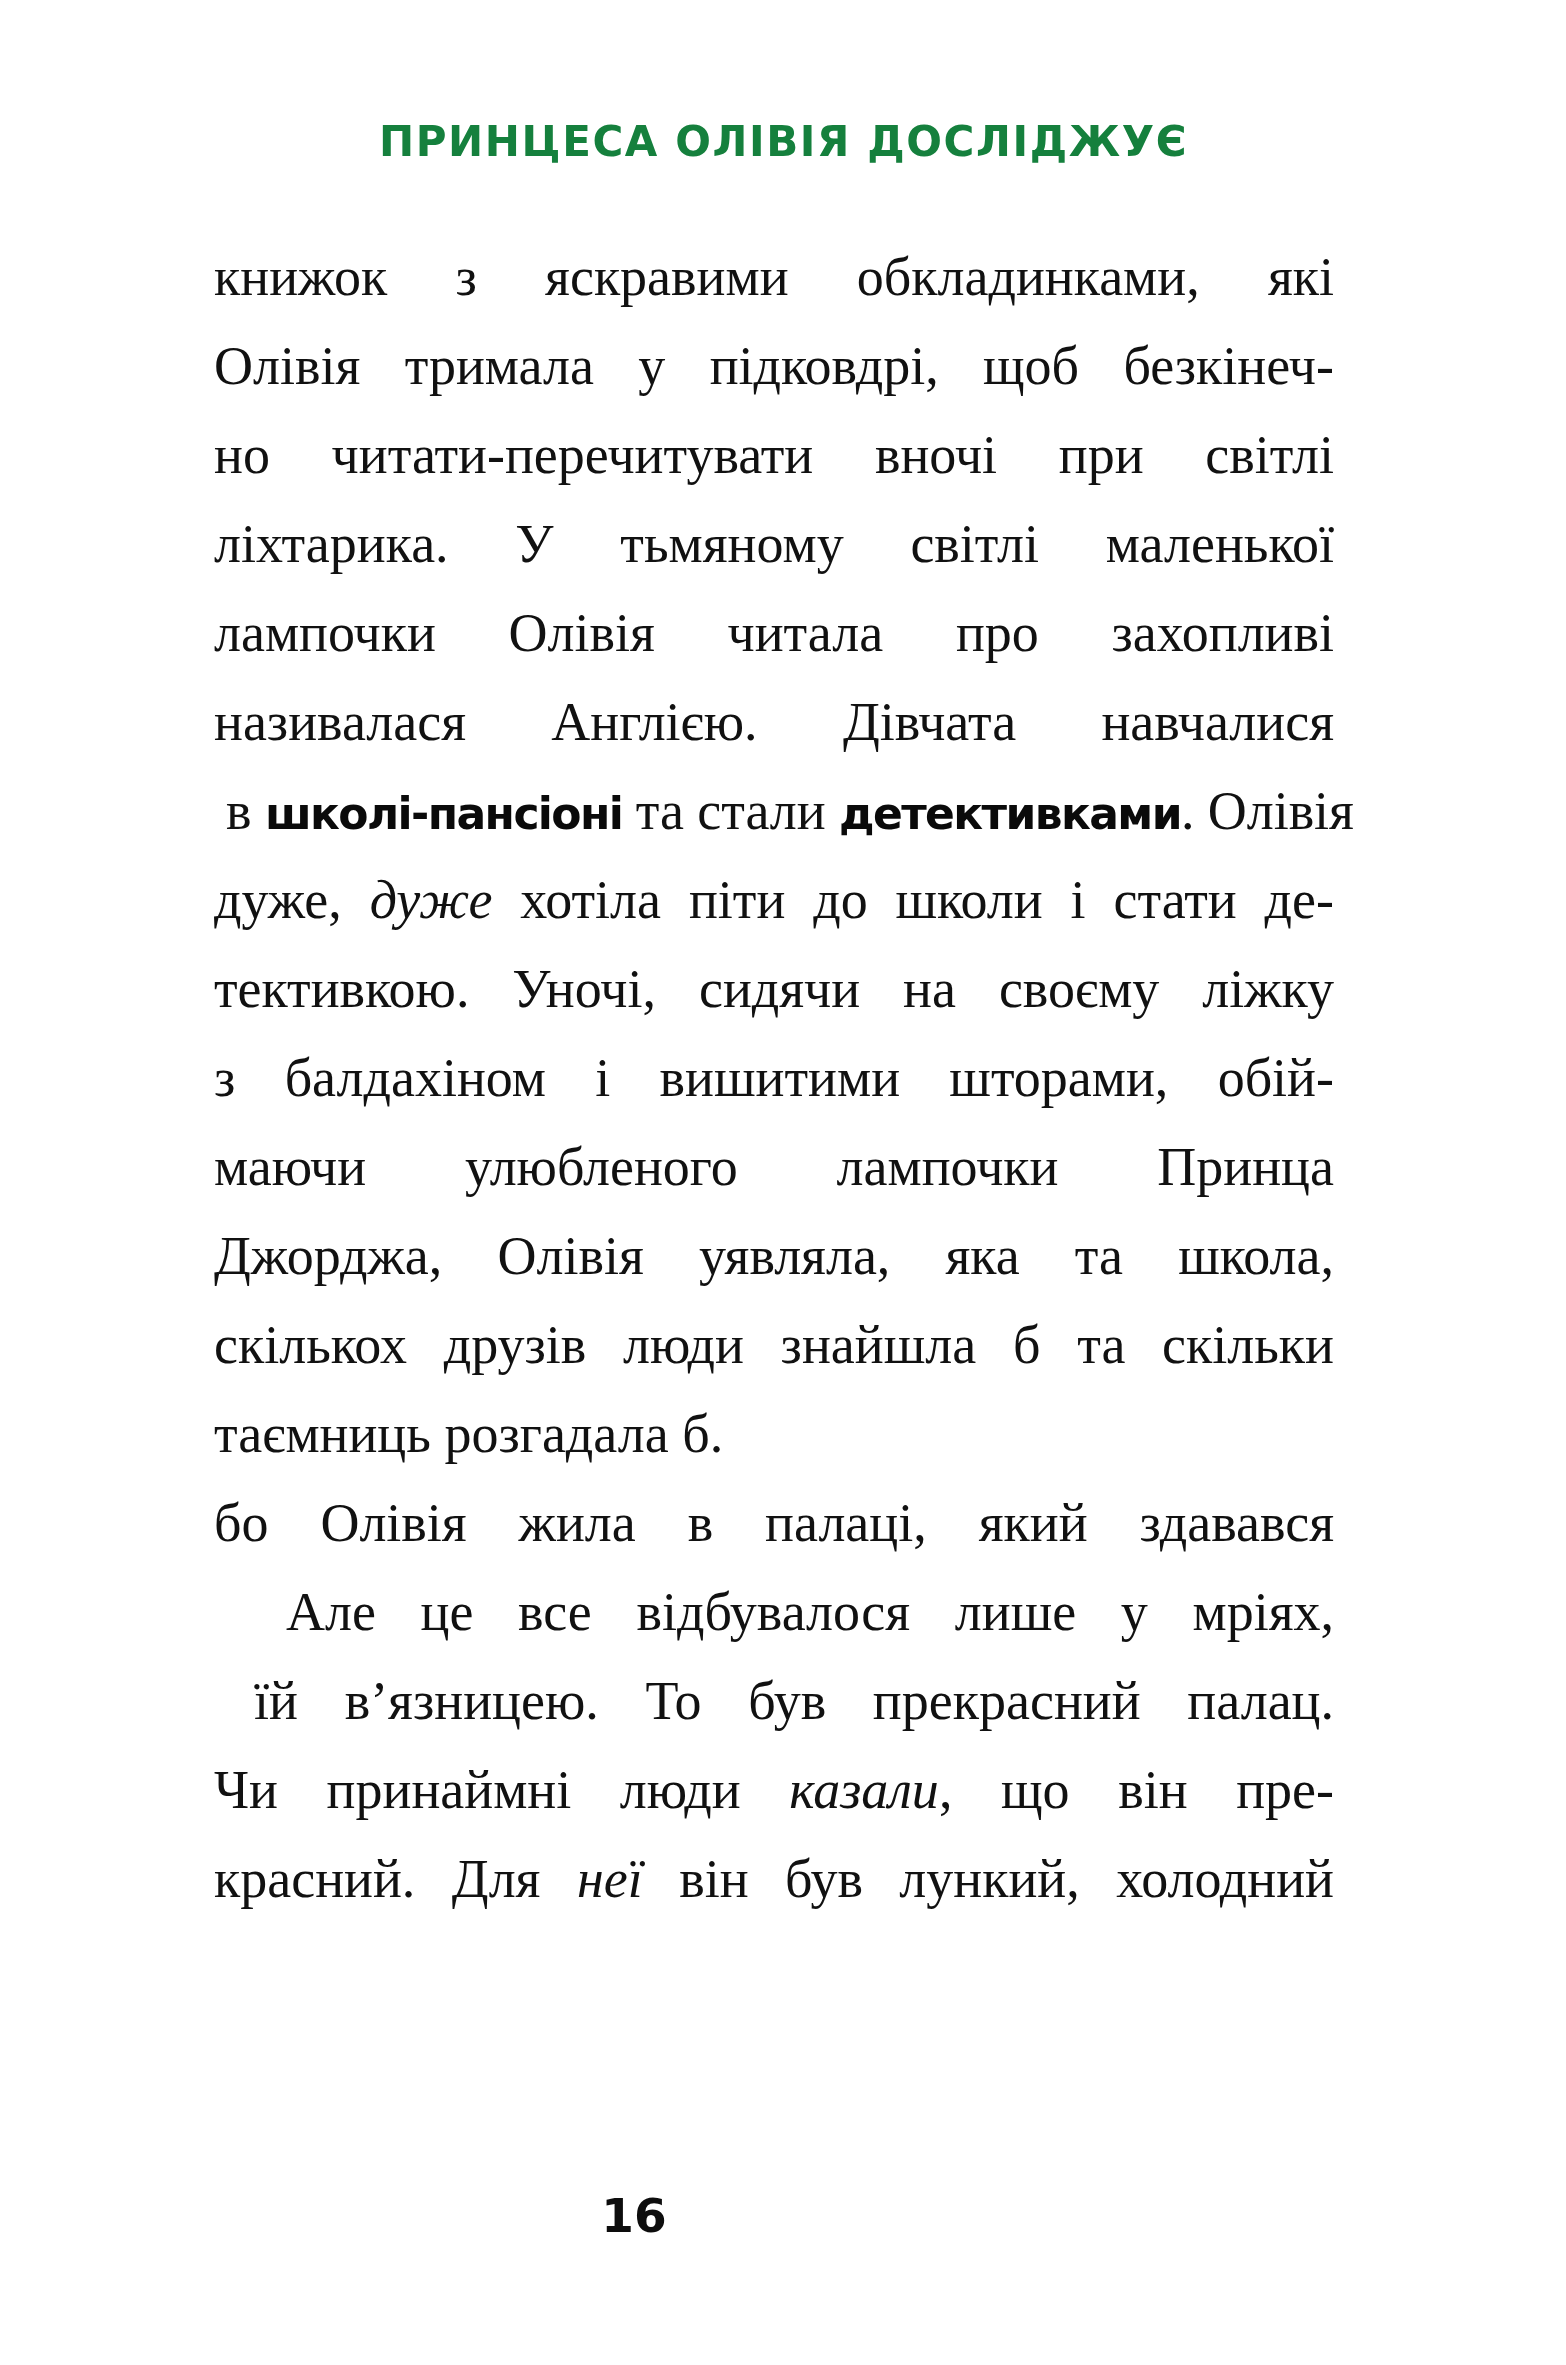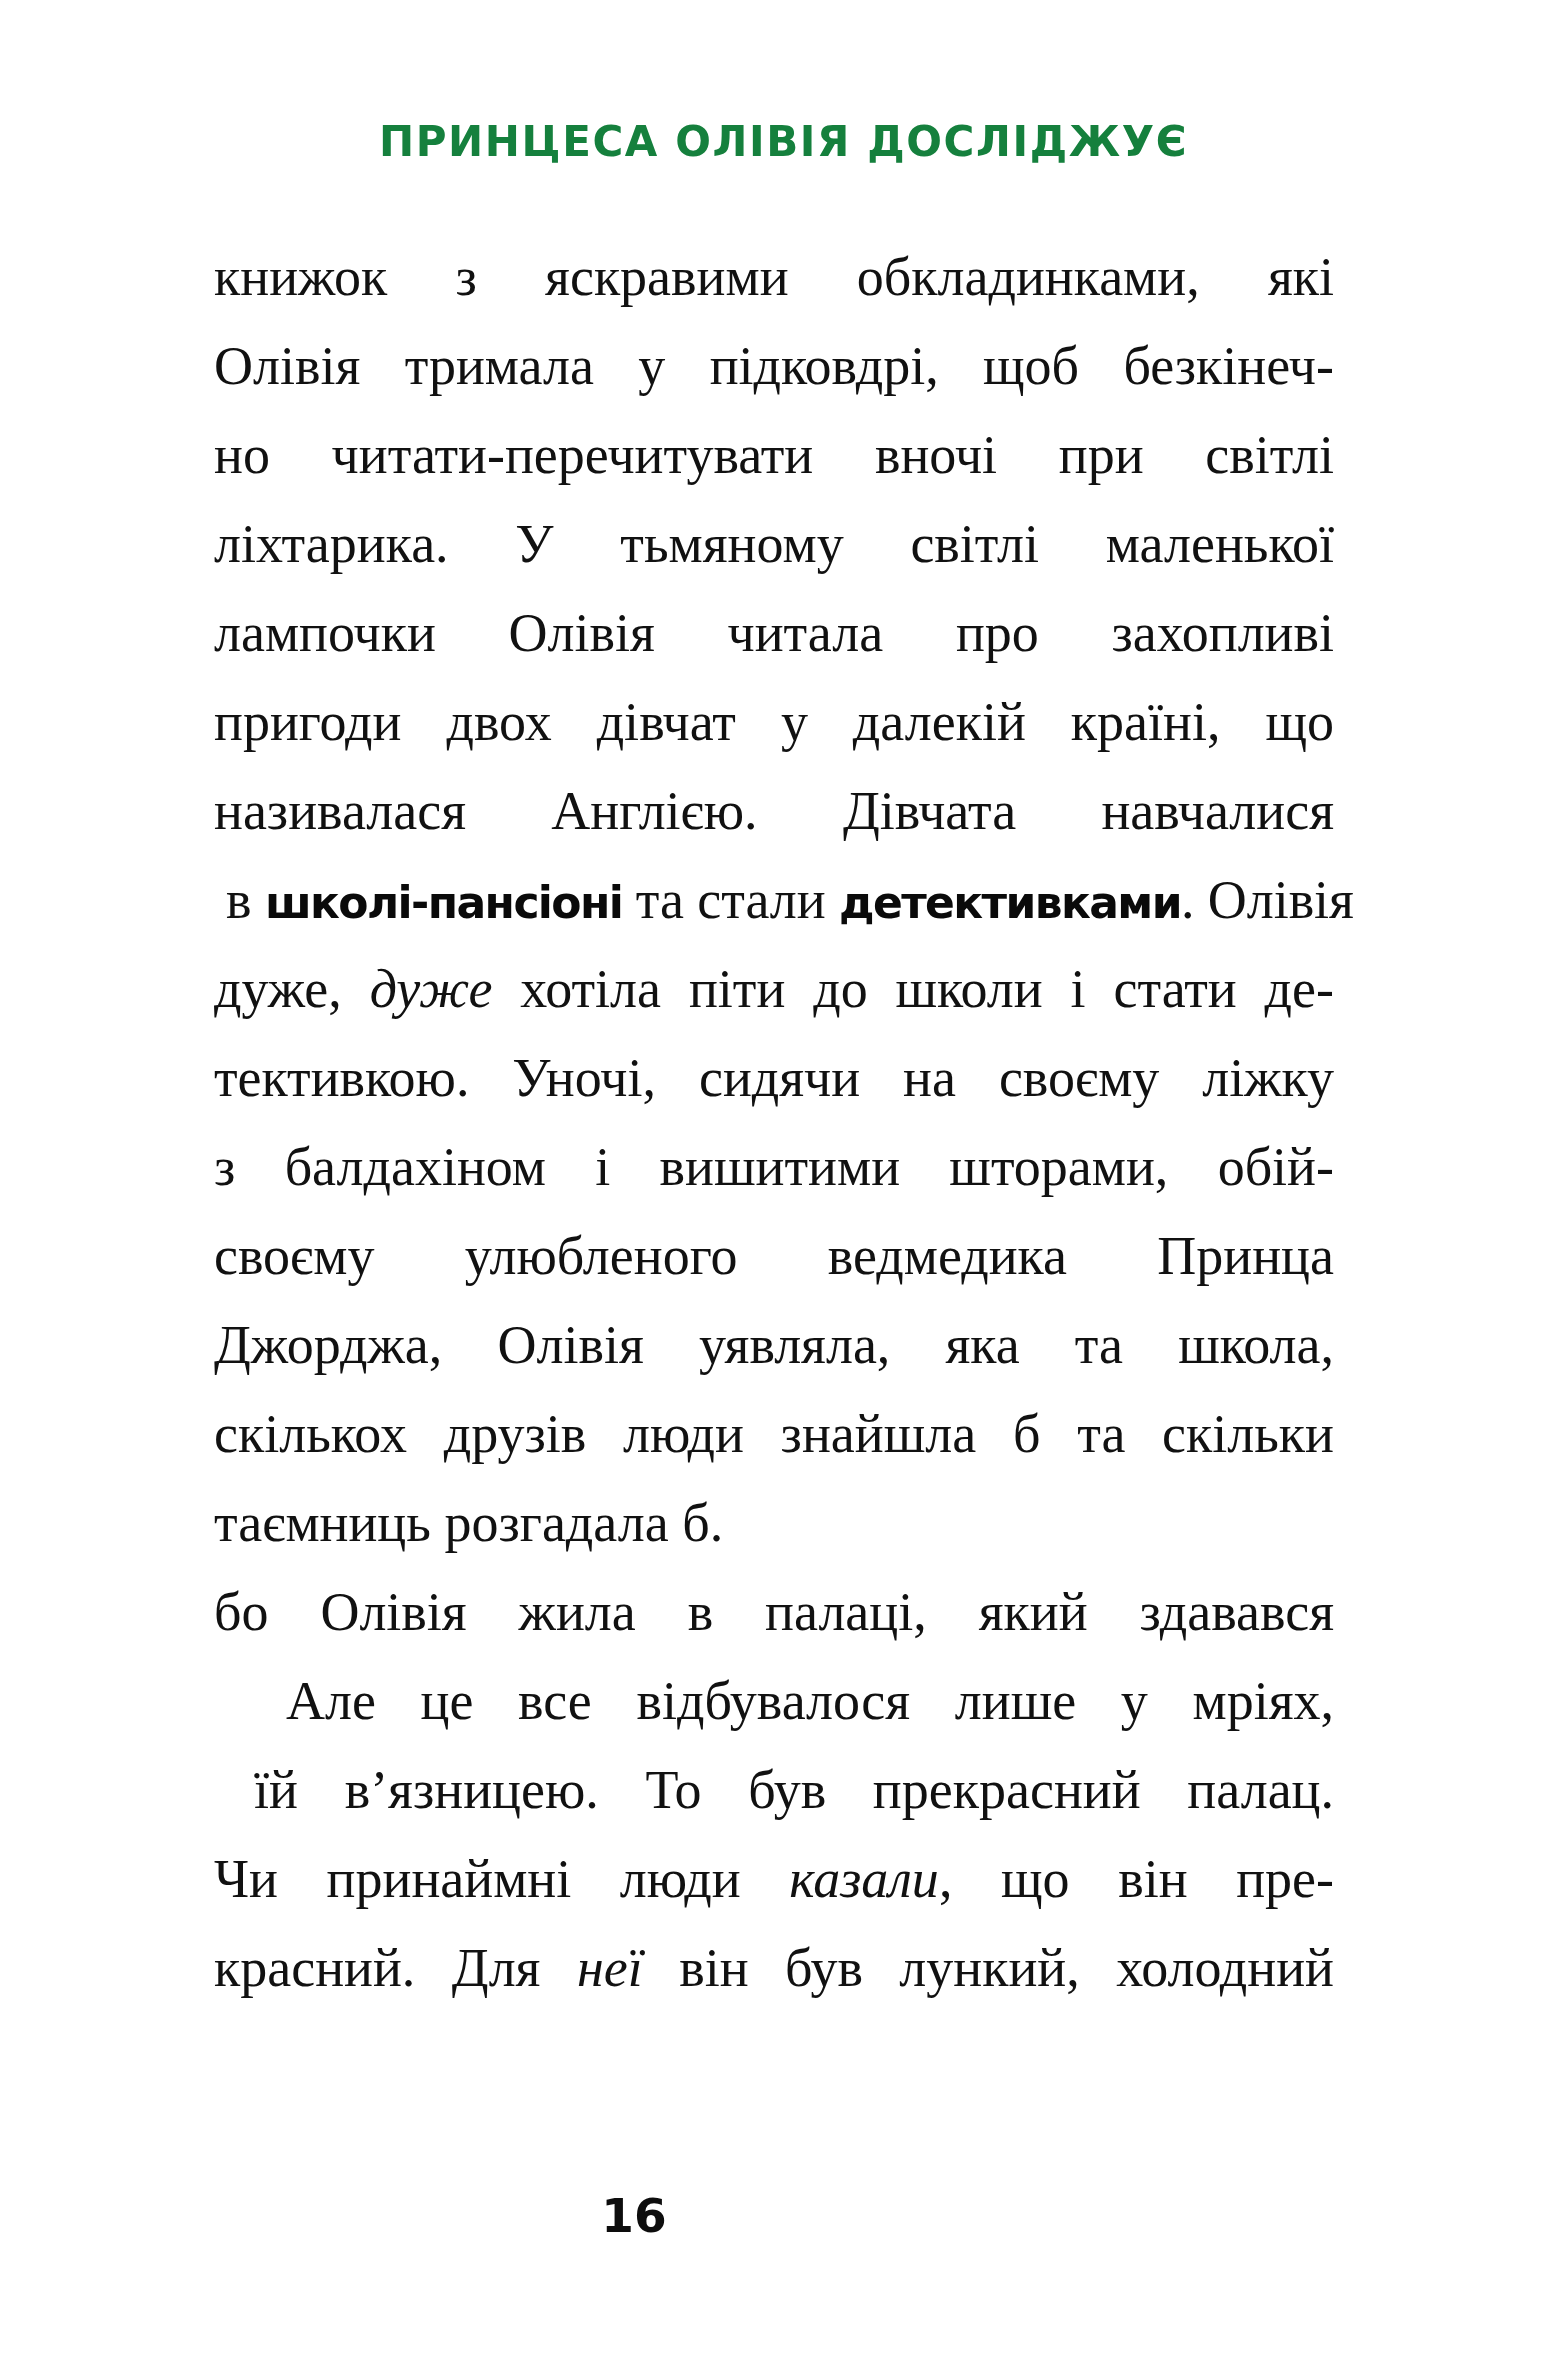--- a/index.html
+++ b/index.html
@@ -79,27 +79,26 @@
 
 <div class="running-head">Принцеса Олівія досліджує</div>
 
 <div class="body-text">
 
   <span class="line" style="word-spacing: 0px;"><span>книжок з яскравими обкладинками, які</span></span>
   <span class="line" style="word-spacing: 0px;"><span>Олівія тримала у підковдрі, щоб безкінеч-</span></span>
   <span class="line" style="word-spacing: 0px;"><span>но читати-перечитувати вночі при світлі</span></span>
   <span class="line" style="word-spacing: 0px;"><span>ліхтарика. У тьмяному світлі маленької</span></span>
   <span class="line" style="word-spacing: 0px;"><span>лампочки Олівія читала про захопливі</span></span>
-  <span class="line" style="word-spacing: 0px;"><span>пригоди двох дівчат у далекій країні, що</span></span>
   <span class="line" style="word-spacing: 0px;"><span>називалася Англією. Дівчата навчалися</span></span>
   <span class="line" style="word-spacing: 0px; letter-spacing: -0.05px; margin-left: 12px;"><span>в </span><span class="display">школі-пансіоні</span><span> та стали </span><span class="display">детективками</span><span>. Олівія</span></span>
   <span class="line" style="word-spacing: 0px; letter-spacing: -9.11068e-05px;"><span>дуже, </span><span class="em">дуже</span><span> хотіла піти до школи і стати де-</span></span>
   <span class="line" style="word-spacing: 0px;"><span>тективкою. Уночі, сидячи на своєму ліжку</span></span>
   <span class="line" style="word-spacing: 0px;"><span>з балдахіном і вишитими шторами, обій-</span></span>
-  <span class="line" style="word-spacing: 0px;"><span>своєму улюбленого ведмедика Принца</span></span>
+  <span class="line" style="word-spacing: 0px;"><span>маючи улюбленого лампочки Принца</span></span>
   <span class="line" style="word-spacing: 0px;"><span>Джорджа, Олівія уявляла, яка та школа,</span></span>
   <span class="line" style="word-spacing: 0px;"><span>скількох друзів люди знайшла б та скільки</span></span>
   <span class="line last"><span>таємниць розгадала б.</span></span>
 
   <span class="line" style="word-spacing: 0px;"><span>бо Олівія жила в палаці, який здавався</span></span>
   <span class="line indent" style="word-spacing: 0px;"><span>Але це все відбувалося лише у мріях,</span></span>
   <span class="line" style="word-spacing: 0px; margin-left: 40px;"><span>їй в’язницею. То був прекрасний палац.</span></span>
   <span class="line" style="word-spacing: 0px;"><span>Чи принаймні люди </span><span class="em">казали</span><span>, що він пре-</span></span>
   <span class="line" style="word-spacing: 0px;"><span>красний. Для </span><span class="em">неї</span><span> він був лункий, холодний</span></span>
 </div>

